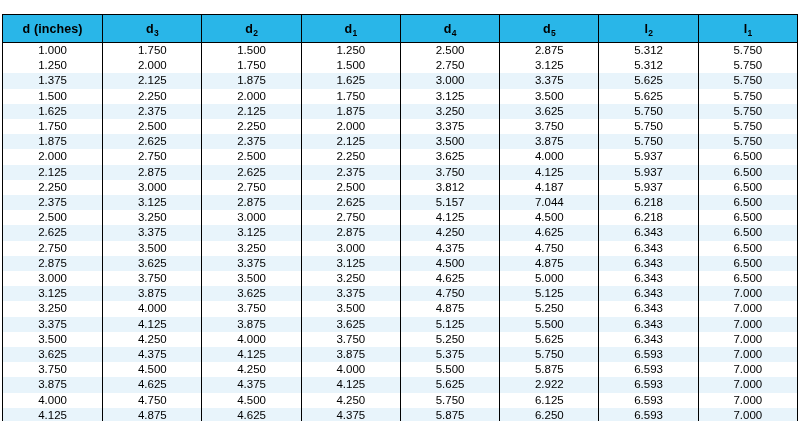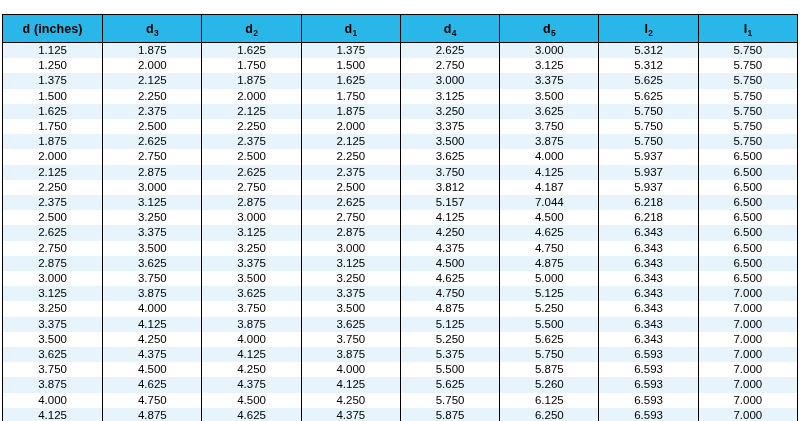--- a/index.html
+++ b/index.html
@@ -84,27 +84,27 @@
           <th><span>d</span><sub>3</sub></th>
           <th><span>d</span><sub>2</sub></th>
           <th><span>d</span><sub>1</sub></th>
           <th><span>d</span><sub>4</sub></th>
           <th><span>d</span><sub>5</sub></th>
           <th><span>l</span><sub>2</sub></th>
           <th><span>l</span><sub>1</sub></th>
         </tr>
     </thead>
     <tbody>
-        <tr class="even">
-          <td>1.125</td>
-          <td>1.875</td>
-          <td>1.625</td>
-          <td>1.375</td>
-          <td>2.625</td>
-          <td>3.000</td>
+        <tr class="odd">
+          <td>1.000</td>
+          <td>1.750</td>
+          <td>1.500</td>
+          <td>1.250</td>
+          <td>2.500</td>
+          <td>2.875</td>
           <td>5.312</td>
           <td>5.750</td>
         </tr>
         <tr class="odd">
           <td>1.250</td>
           <td>2.000</td>
           <td>1.750</td>
           <td>1.500</td>
           <td>2.750</td>
           <td>3.125</td>
@@ -310,21 +310,21 @@
           <td>5.875</td>
           <td>6.593</td>
           <td>7.000</td>
         </tr>
         <tr class="even">
           <td>3.875</td>
           <td>4.625</td>
           <td>4.375</td>
           <td>4.125</td>
           <td>5.625</td>
-          <td>5.260</td>
+          <td>2.922</td>
           <td>6.593</td>
           <td>7.000</td>
         </tr>
         <tr class="odd">
           <td>4.000</td>
           <td>4.750</td>
           <td>4.500</td>
           <td>4.250</td>
           <td>5.750</td>
           <td>6.125</td>

